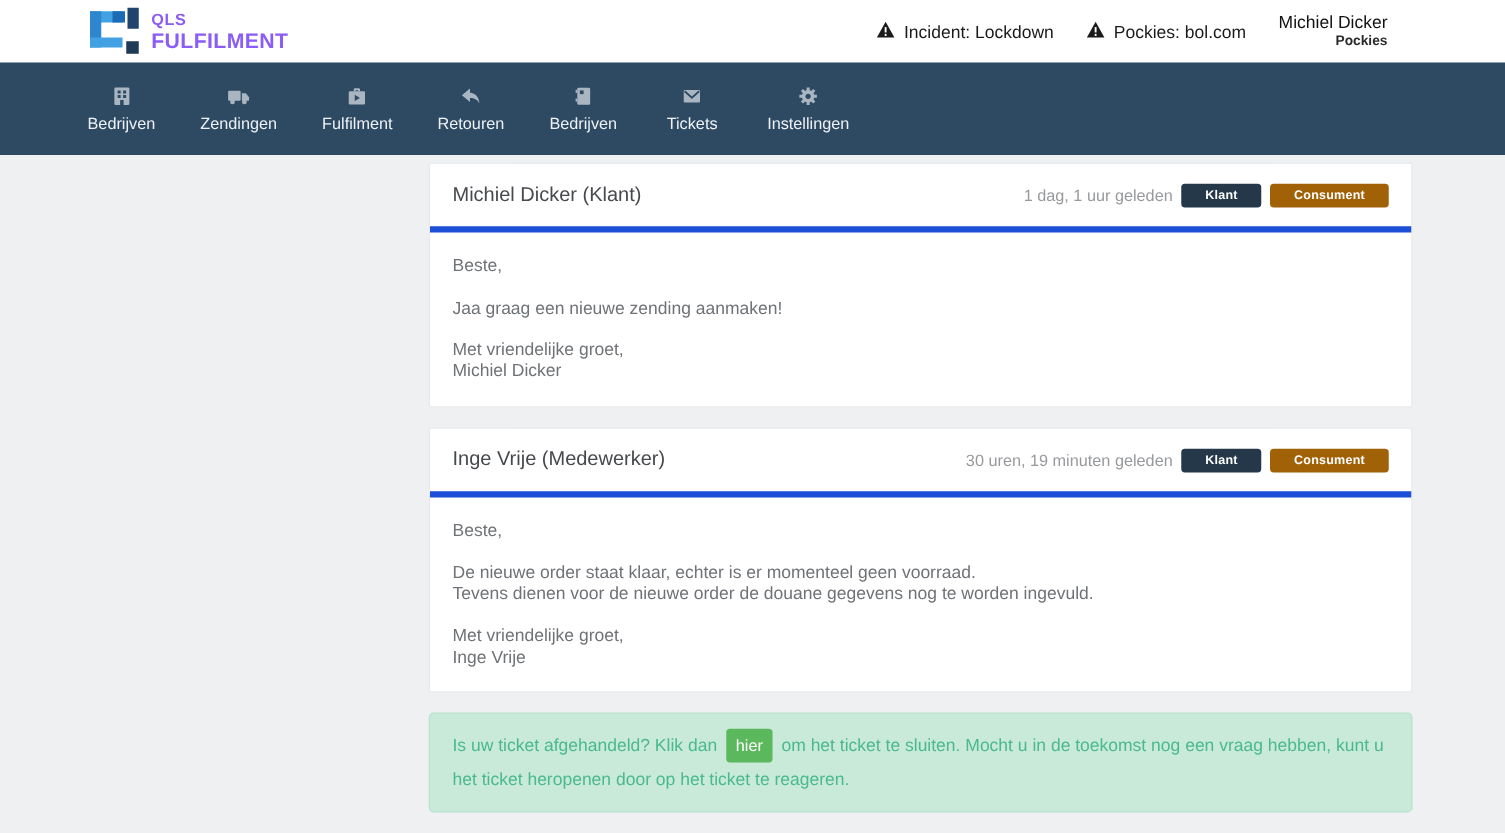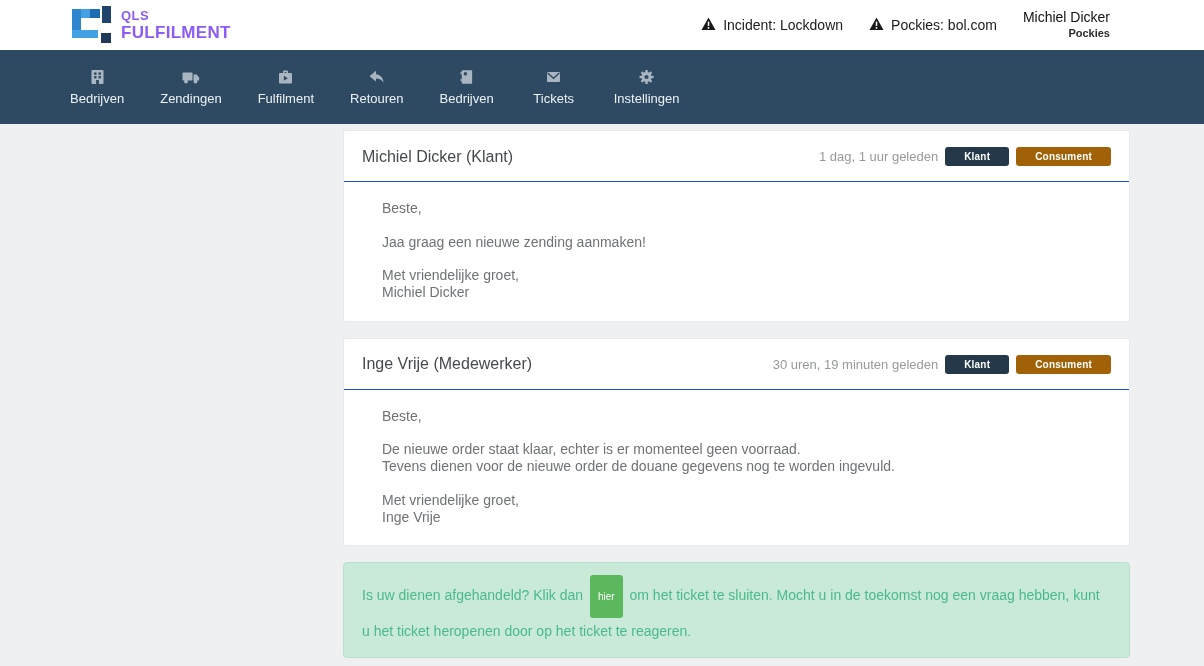--- a/index.html
+++ b/index.html
@@ -42,44 +42,44 @@
 
   
   .content { margin-left: 343px; width: 787px; padding-top: 6px; }
 
   .card {
     background: #fff; border: 1px solid #e7e9ec; border-radius: 2px;
     margin-bottom: 16px;
   }
   .card-header {
     display: flex; align-items: center; justify-content: space-between;
-    padding: 16px 18px 15px; border-bottom: 1px solid #1d4ed8;
+    padding: 16px 18px 15px; border-bottom: 5px solid #1d4ed8;
   }
   .card-title { font-size: 16px; color: #46494d; font-weight: 400; }
   .card-meta { display: flex; align-items: center; gap: 7px; }
   .timestamp { font-size: 13px; color: #97999c; }
   .badge {
     font-size: 10px; font-weight: bold; color: #fff;
     padding: 4px 19px; border-radius: 3px; letter-spacing: .2px;
   }
   .badge.klant { background: #24384a; }
   .badge.consument { background: #a16207; }
   .card-body {
     padding: 18px 18px 20px; font-size: 14px; color: #6f7276;
-    line-height: 1.2; white-space: pre-line; margin-left: 20px;
+    line-height: 1.2; white-space: pre-line;
   }
 
   .close-notice {
     background: #c9e9d9; border: 1px solid #b8e1cd; border-radius: 4px;
     padding: 12px 18px; font-size: 14px; color: #4aba8c; line-height: 1.9;
   }
   .hier-btn {
     display: inline-block; background: #5cb85c; color: #fff;
-    border: none; border-radius: 3px; font-size: 10px;
-    padding: 16px 8px; margin: 0 3px; cursor: pointer;
+    border: none; border-radius: 3px; font-size: 13px;
+    padding: 6px 8px; margin: 0 3px; cursor: pointer;
     font-family: inherit; vertical-align: baseline;
   }
 
   .reply-label { margin-top: 19px; font-size: 14px; font-weight: bold; color: #55575a; }
 </style>
 </head>
 <body>
 
 <div class="topbar">
   <div class="logo">
@@ -244,20 +244,20 @@
     <div class="card-body">Beste,
 
 De nieuwe order staat klaar, echter is er momenteel geen voorraad.
 Tevens dienen voor de nieuwe order de douane gegevens nog te worden ingevuld.
 
 Met vriendelijke groet,
 Inge Vrije</div>
   </div>
 
   <div class="close-notice">
-    <span>Is uw dienen afgehandeld? Klik dan</span>
+    <span>Is uw ticket afgehandeld? Klik dan</span>
     <button class="hier-btn">hier</button>
     <span>om het ticket te sluiten. Mocht u in de toekomst nog een vraag hebben, kunt u het ticket heropenen door op het ticket te reageren.</span>
   </div>
 
   <div class="reply-label">Reageer:</div>
 
 </div>
 
 </body></html>

